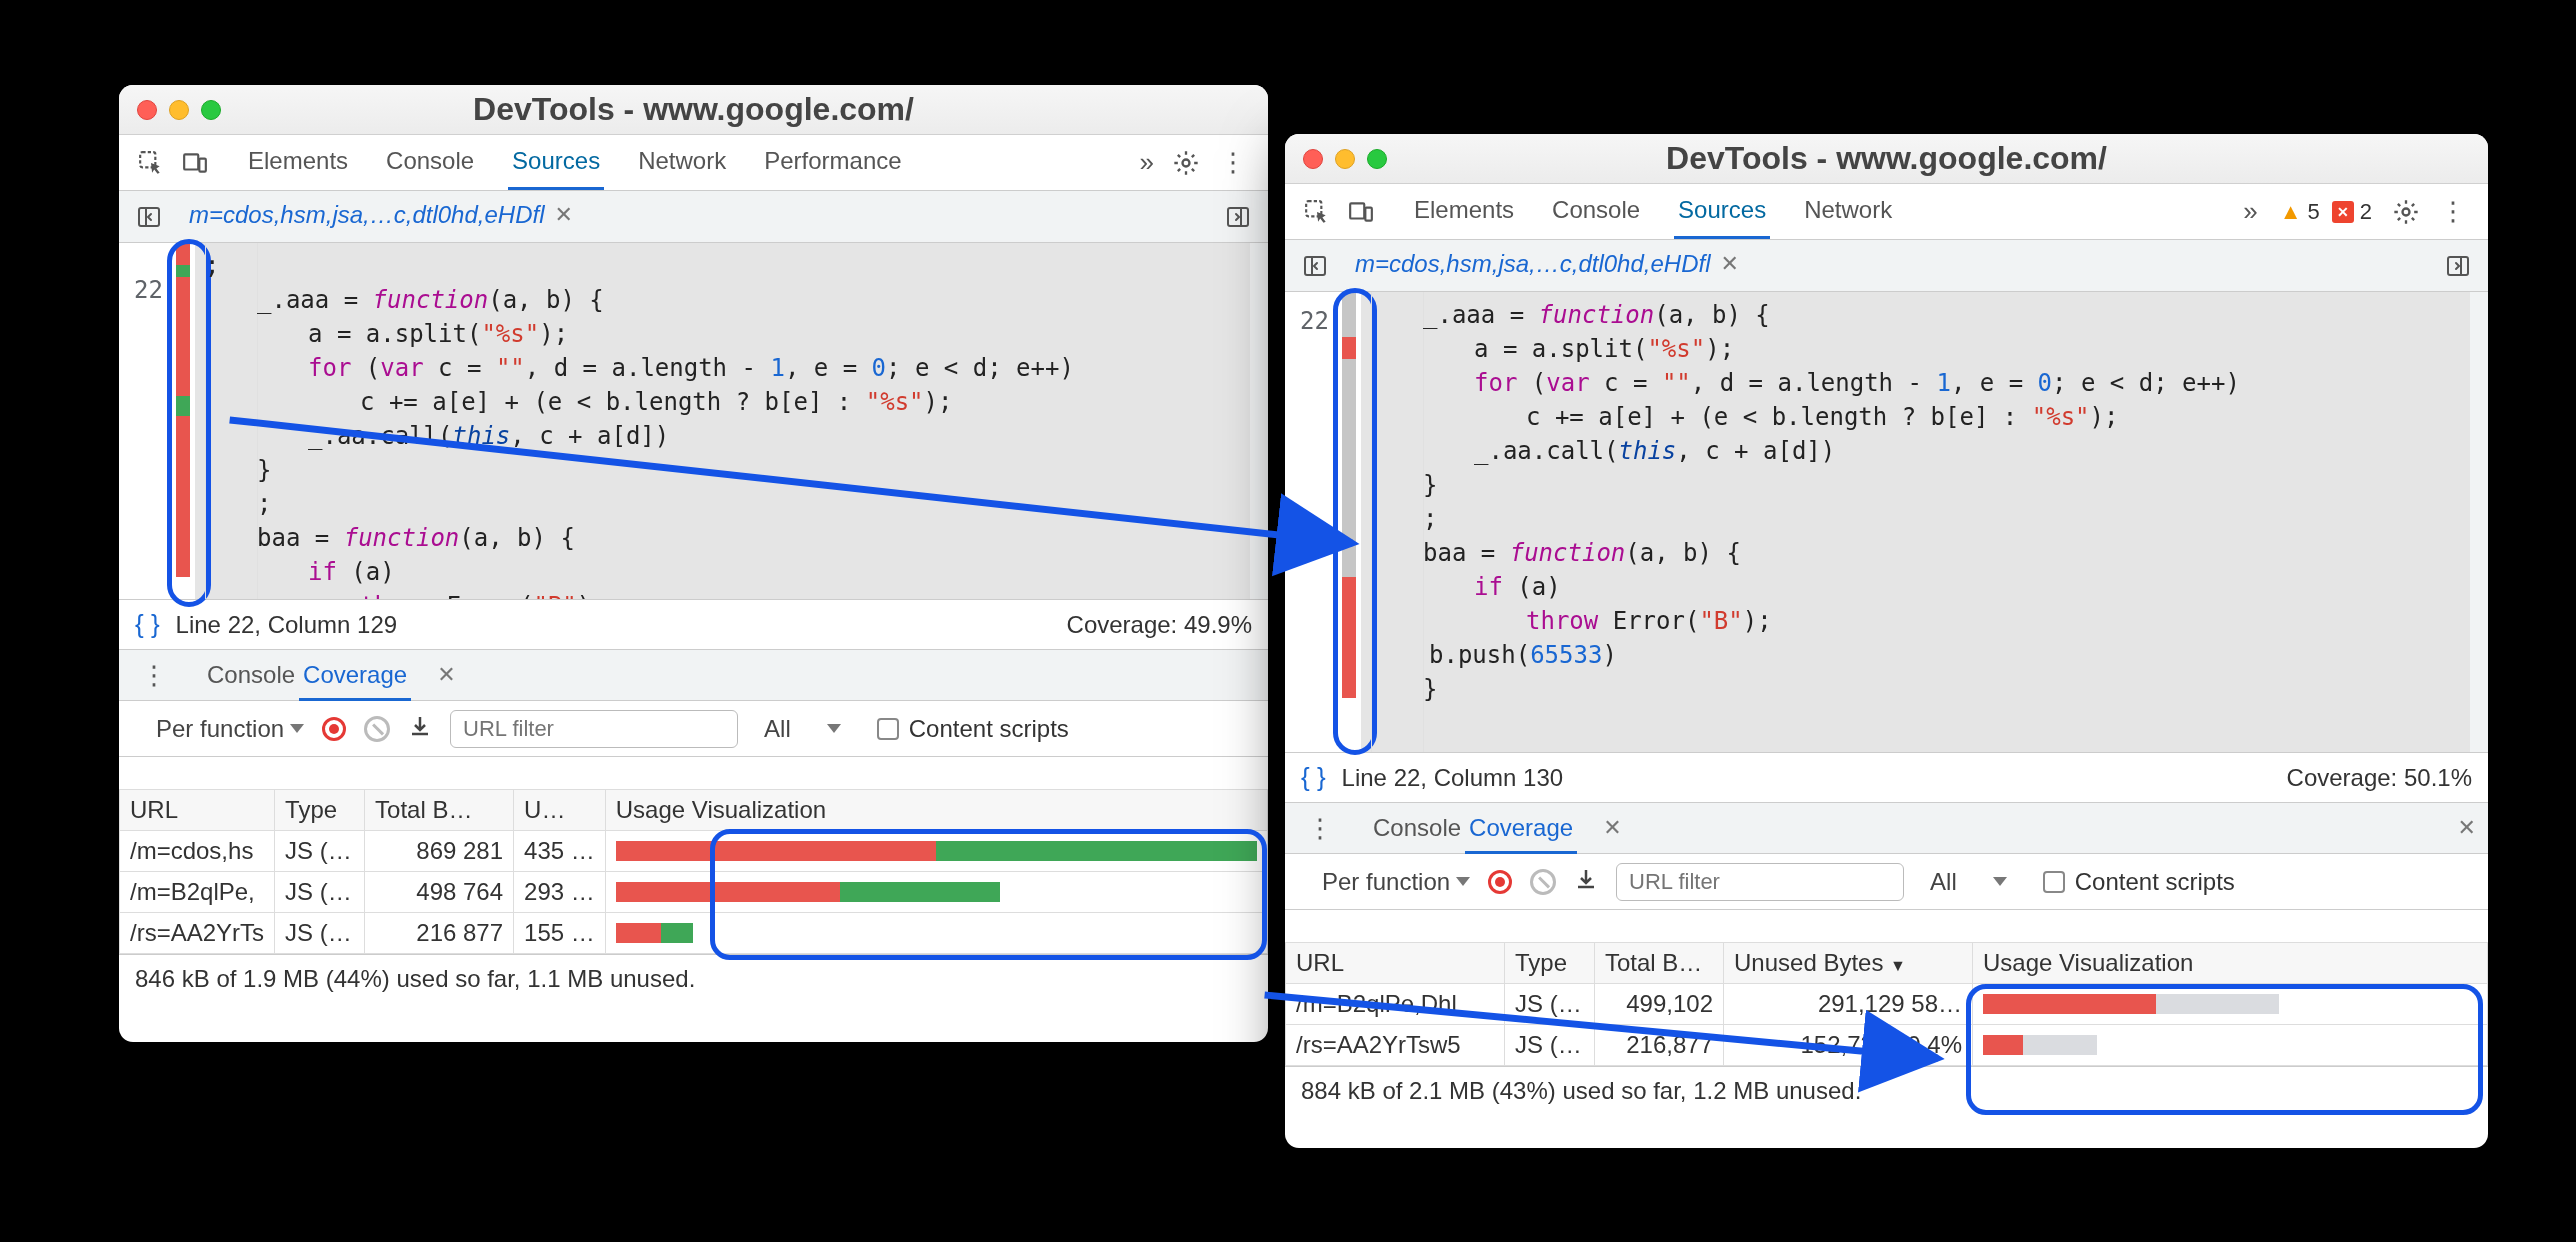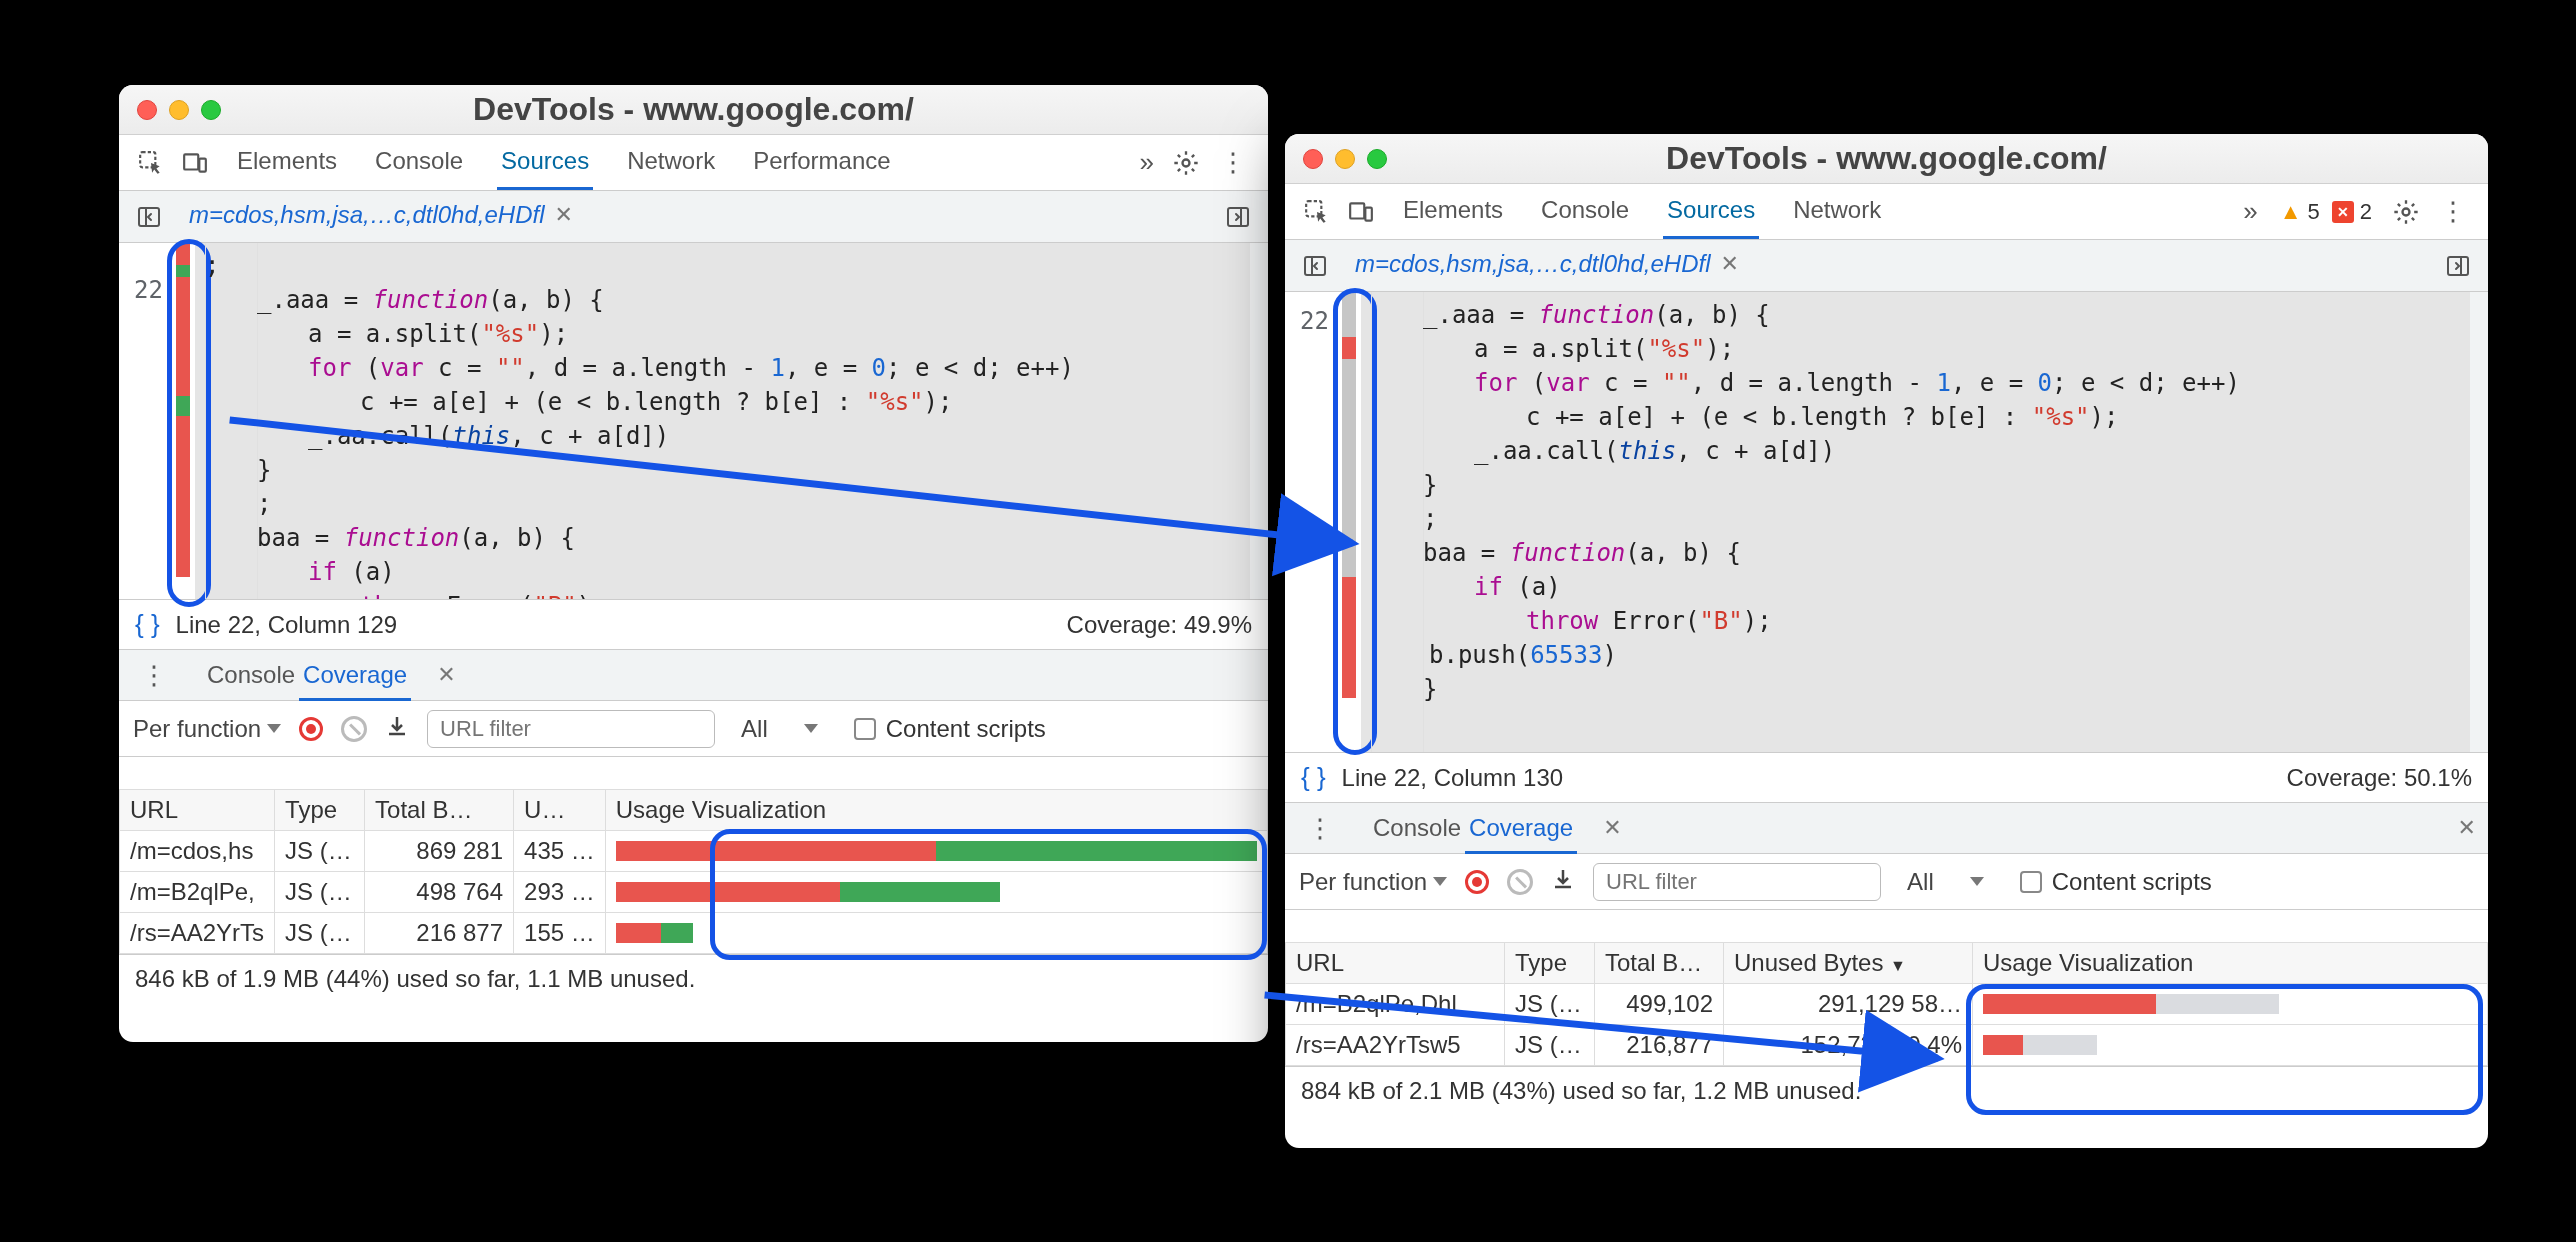--- a/index.html
+++ b/index.html
@@ -47,21 +47,21 @@
   
   .tabstrip {
     display:flex; align-items:center; height:56px;
     border-bottom:1px solid #ccc; padding:0 12px; gap:4px;
   }
   .tool-icon{
     width:40px;height:40px;display:flex;align-items:center;justify-content:center;
     color:#555; font-size:22px;
   }
   .tool-icon svg{width:26px;height:26px;fill:none;stroke:#555;stroke-width:2;}
-  .tabs{display:flex;gap:30px;margin-left:14px;flex:1;}
+  .tabs{display:flex;gap:30px;margin-left:25px;flex:1;}
   .tab{font-size:24px;color:#555;padding:12px 4px;border-bottom:3px solid transparent;cursor:pointer;}
   .tab.active{color:#0369a1;border-bottom-color:#1967d2;}
   .overflow{font-size:26px;color:#555;padding:0 8px;}
   .badges{display:flex;gap:12px;align-items:center;margin:0 10px;}
   .badge{display:flex;align-items:center;gap:6px;font-size:22px;}
   .badge .tri{color:#f29900;}
   .badge .sq{width:22px;height:22px;background:#ee442f;border-radius:3px;display:flex;align-items:center;justify-content:center;color:#fff;font-size:14px;font-weight:bold;}
   .gear svg{width:28px;height:28px;fill:none;stroke:#555;stroke-width:2;}
   .vdots{font-size:26px;color:#555;padding:0 10px;}
 
@@ -120,21 +120,21 @@
     padding:0 12px;gap:26px;background:#f1f3f4;font-size:24px;
   }
   .drawer-tab{padding:10px 4px;border-bottom:3px solid transparent;color:#555;cursor:pointer;}
   .drawer-tab.active{color:#1967d2;border-bottom-color:#1967d2;}
 
   
   .covtoolbar{
     display:flex;align-items:center;height:56px;padding:0 14px;gap:18px;
     border-bottom:1px solid #ccc;font-size:24px;background:#fff;
   }
-  .dropdown{display:flex;align-items:center;gap:6px;color:#444;}
+  .dropdown{display:flex;align-items:center;gap:6px;color:#444;margin-left:23px;}
   .dropdown .tri-down{width:0;height:0;border-left:7px solid transparent;border-right:7px solid transparent;border-top:9px solid #777;}
   .rec{width:24px;height:24px;border:3px solid #e53935;border-radius:50%;display:flex;align-items:center;justify-content:center;}
   .rec .inner{width:10px;height:10px;background:#e53935;border-radius:50%;}
   .noentry{width:26px;height:26px;border:3px solid #bbb;border-radius:50%;position:relative;}
   .noentry::after{content:"";position:absolute;left:3px;right:3px;top:50%;height:3px;background:#bbb;transform:rotate(45deg) translateY(-50%);}
   .dl svg{width:24px;height:24px;fill:none;stroke:#444;stroke-width:2.5;}
   .urlfilter{flex:0 0 auto;width:288px;height:38px;border:1px solid #bbb;border-radius:6px;padding:0 12px;font-size:22px;color:#333;}
   .checkbox{width:22px;height:22px;border:2px solid #888;border-radius:4px;}
 
   

